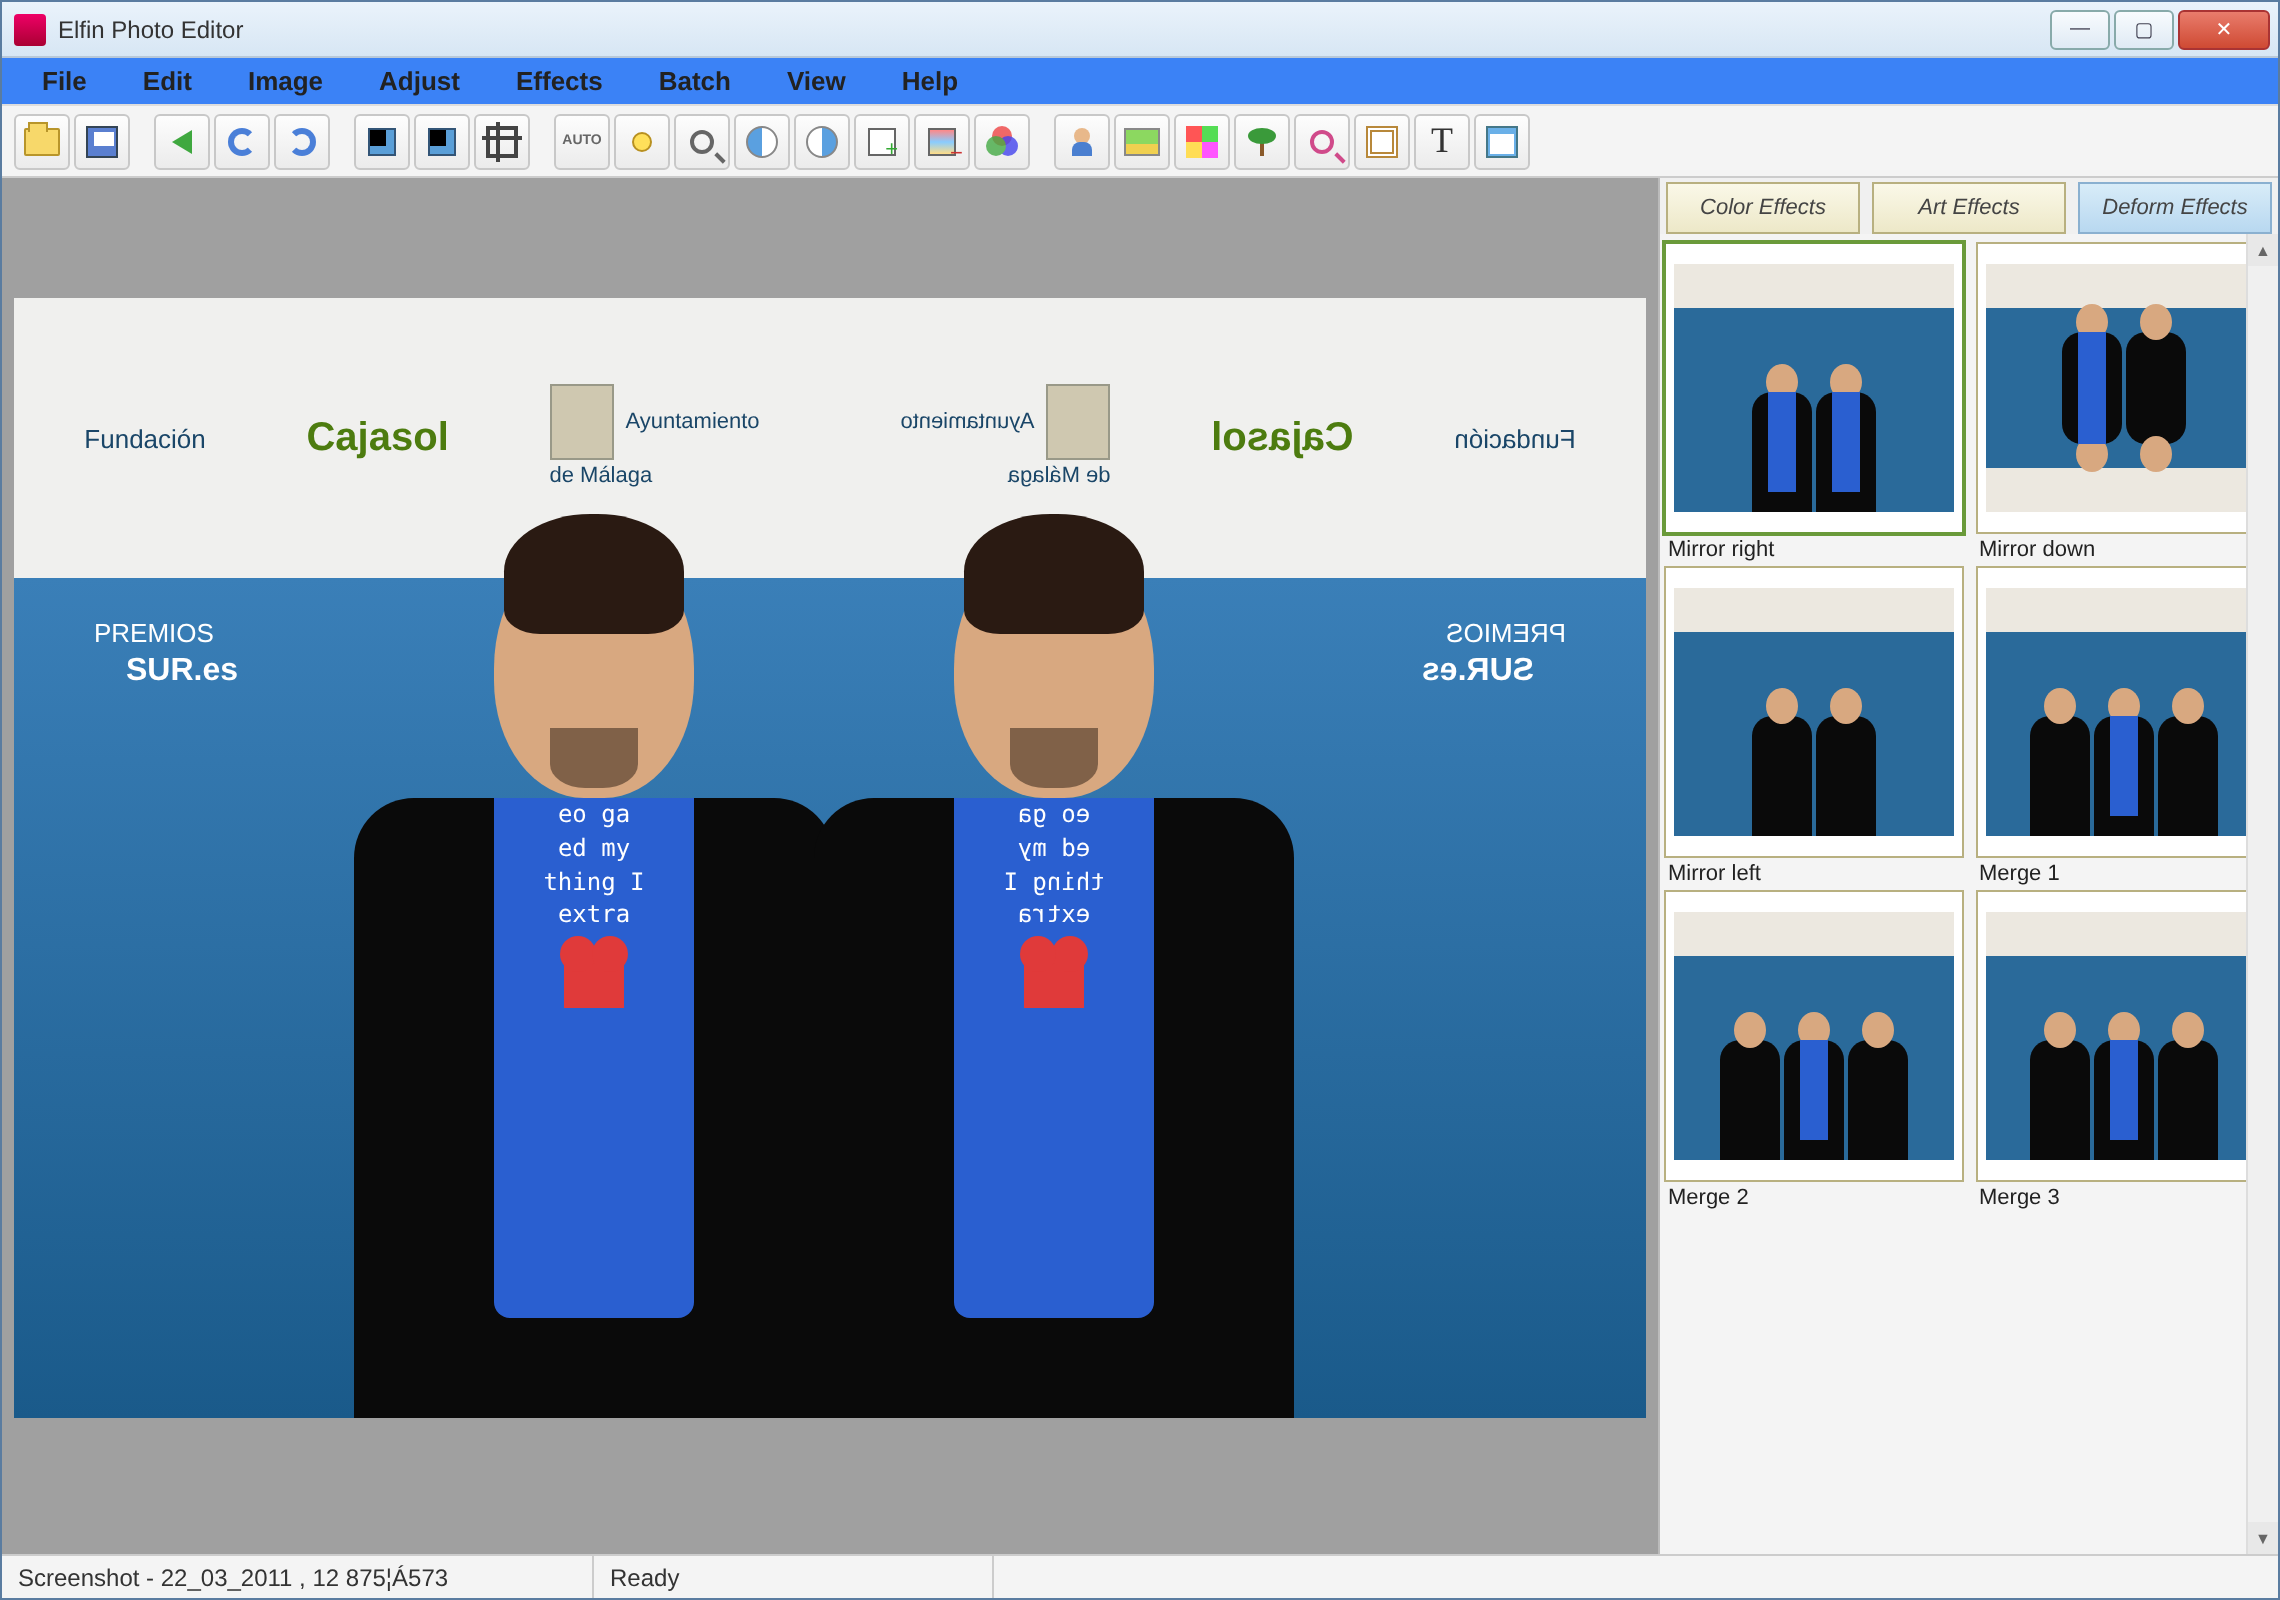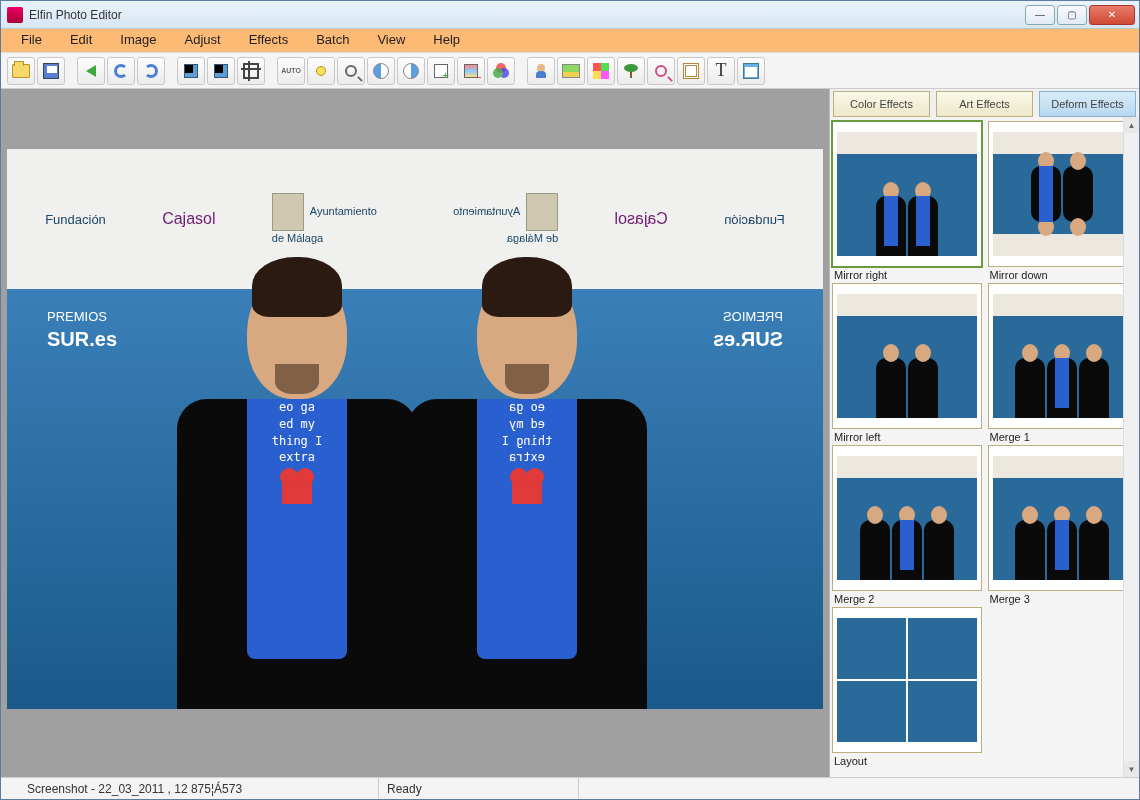--- a/index.html
+++ b/index.html
@@ -39,25 +39,27 @@
   width: 30px; height: 20px;
   border: 1px solid #8aa;
   background: linear-gradient(#f8fbfe, #dfeaf4);
   border-radius: 3px;
   display: flex; align-items: center; justify-content: center;
   font-size: 10px; color: #445;
 }
 .winbtn.close { width: 46px; background: linear-gradient(#e97c6c, #cf4a33); border-color: #a33; color: #fff; }
 .menubar {
   height: 24px;
-  background: #fdba74;
-  display: flex;
+  background: #3b82f6;
+  display: flex;
+  align-items: center;
   padding: 0 8px;
   gap: 4px;
   border-bottom: 1px solid #ddd;
+  font-weight: bold;
 }
 .menubar span {
   padding: 3px 12px;
   font-size: 13px;
   color: #222;
 }
 .toolbar {
   height: 36px;
   background: #f4f4f4;
   border-bottom: 1px solid #ccc;
@@ -141,34 +143,34 @@
   overflow: hidden;
 }
 .banner {
   position: absolute; top: 0; left: 0; right: 0; height: 140px;
   background: #f0f0ee;
   display: flex;
 }
 .banner-half { flex: 1; display: flex; align-items: center; justify-content: space-around; padding: 0 10px; }
 .banner-half.rev { transform: scaleX(-1); }
 .sponsor { font-size: 13px; color: #1a4668; }
-.sponsor.cj { color: #701a75; font-weight: normal; font-size: 16px; }
+.sponsor.cj { color: #4d7c0f; font-weight: bold; font-size: 20px; }
 .mlg { font-size: 11px; color: #1a4668; text-align: center; line-height: 1.2; }
 .crest { width: 32px; height: 38px; background: #cfc8b0; border: 1px solid #998; display: inline-block; vertical-align: middle; margin-right: 6px; }
 .blue-bg {
   position: absolute; top: 140px; left:0; right:0; bottom:0;
   background: linear-gradient(#3a7fb8, #1a5a8a);
   overflow: hidden;
 }
 .blue-bg .premios {
   position: absolute; top: 20px; color: #fff; font-size: 13px; line-height: 1.3;
 }
 .blue-bg .premios.l { left: 40px; }
 .blue-bg .premios.r { right: 40px; transform: scaleX(-1); }
-.blue-bg .premios b { font-size: 20px; }
+.blue-bg .premios b { font-size: 16px; margin-left: 16px; }
 .person {
   position: absolute; bottom: 0; width: 240px; height: 440px;
 }
 .person.l { left: 170px; }
 .person.r { left: 400px; transform: scaleX(-1); }
 .head {
   width: 100px; height: 130px; background: #d8a880; border-radius: 50% 50% 45% 45%;
   margin: 0 auto; position: relative;
 }
 .hair { position: absolute; top:-12px; left:5px; right:5px; height:60px; background:#2a1a12; border-radius: 48% 48% 20% 20%; }
@@ -197,20 +199,21 @@
   display: flex;
   height: 28px;
   background: #f0f0f0;
 }
 .tab {
   flex: 1; display: flex; align-items: center; justify-content: center;
   font-size: 11px; color: #444;
   border: 1px solid #b8b080;
   background: linear-gradient(#faf8e8, #ede8c8);
   margin: 2px 3px 0;
+  font-style: italic;
 }
 .tab.active { background: linear-gradient(#d8ecf8, #b8d8f0); border-color: #8ab0d0; }
 .effects-grid {
   flex: 1;
   padding: 4px 2px;
   display: grid;
   grid-template-columns: 1fr 1fr;
   grid-auto-rows: 160px;
   gap: 2px 6px;
   overflow-y: auto;
@@ -241,21 +244,21 @@
 .statusbar {
   height: 22px;
   background: #f4f4f4;
   border-top: 1px solid #ccc;
   display: flex;
   align-items: center;
   font-size: 12px;
   color: #333;
 }
 .statusbar .cell { padding: 0 8px; border-right: 1px solid #ccc; height: 100%; display: flex; align-items: center; }
-.statusbar .cell.fn { width: 360px; margin-left: 18px; }
+.statusbar .cell.fn { width: 296px; }
 .statusbar .cell.rd { width: 200px; }
 </style>
 </head>
 <body>
 
 <div class="window">
 
   <div class="titlebar">
     <div class="app-icon"></div>
     <div class="title">Elfin Photo Editor</div>
@@ -490,33 +493,20 @@
                 <div class="th-banner"></div>
                 <div class="th-people">
                   <div class="th-p"></div>
                   <div class="th-p shirt-b"></div>
                   <div class="th-p"></div>
                 </div>
               </div>
             </div>
           <div class="effect-label">Merge 3</div>
         </div>
-        <div class="effect-cell">
-          <div class="thumb">
-              <div class="th-inner" style="margin:10px 4px;background:none">
-                <div class="th-layout">
-                  <div></div>
-                  <div></div>
-                  <div></div>
-                  <div></div>
-                </div>
-              </div>
-            </div>
-          <div class="effect-label">Layout</div>
-        </div>
         <div class="scrollbar-v">
           <div class="scroll-up">▲</div>
           <div class="scroll-down">▼</div>
         </div>
       </div>
     </div>
   </div>
 
   <div class="statusbar">
     <div class="cell fn">Screenshot - 22_03_2011 , 12 875¦Á573</div>

